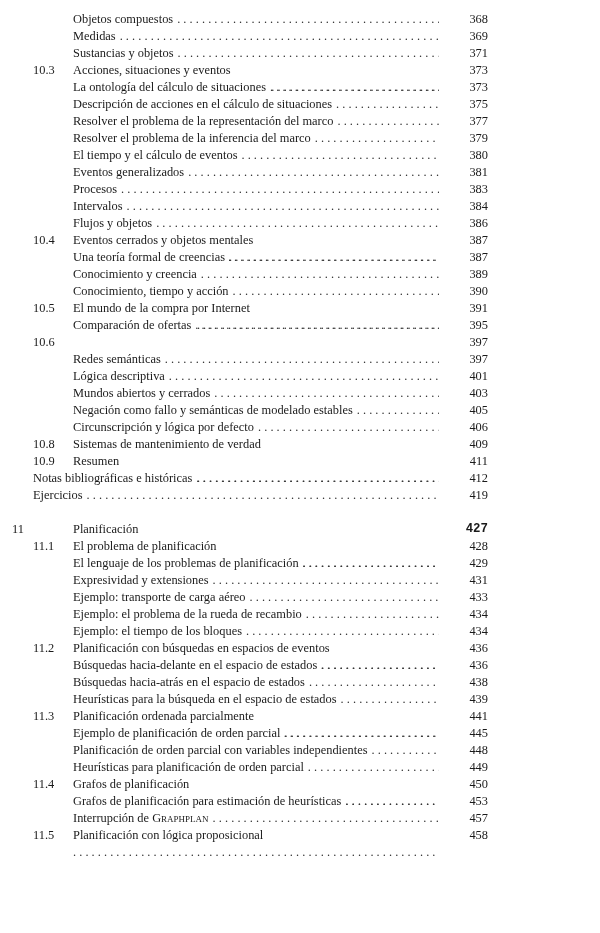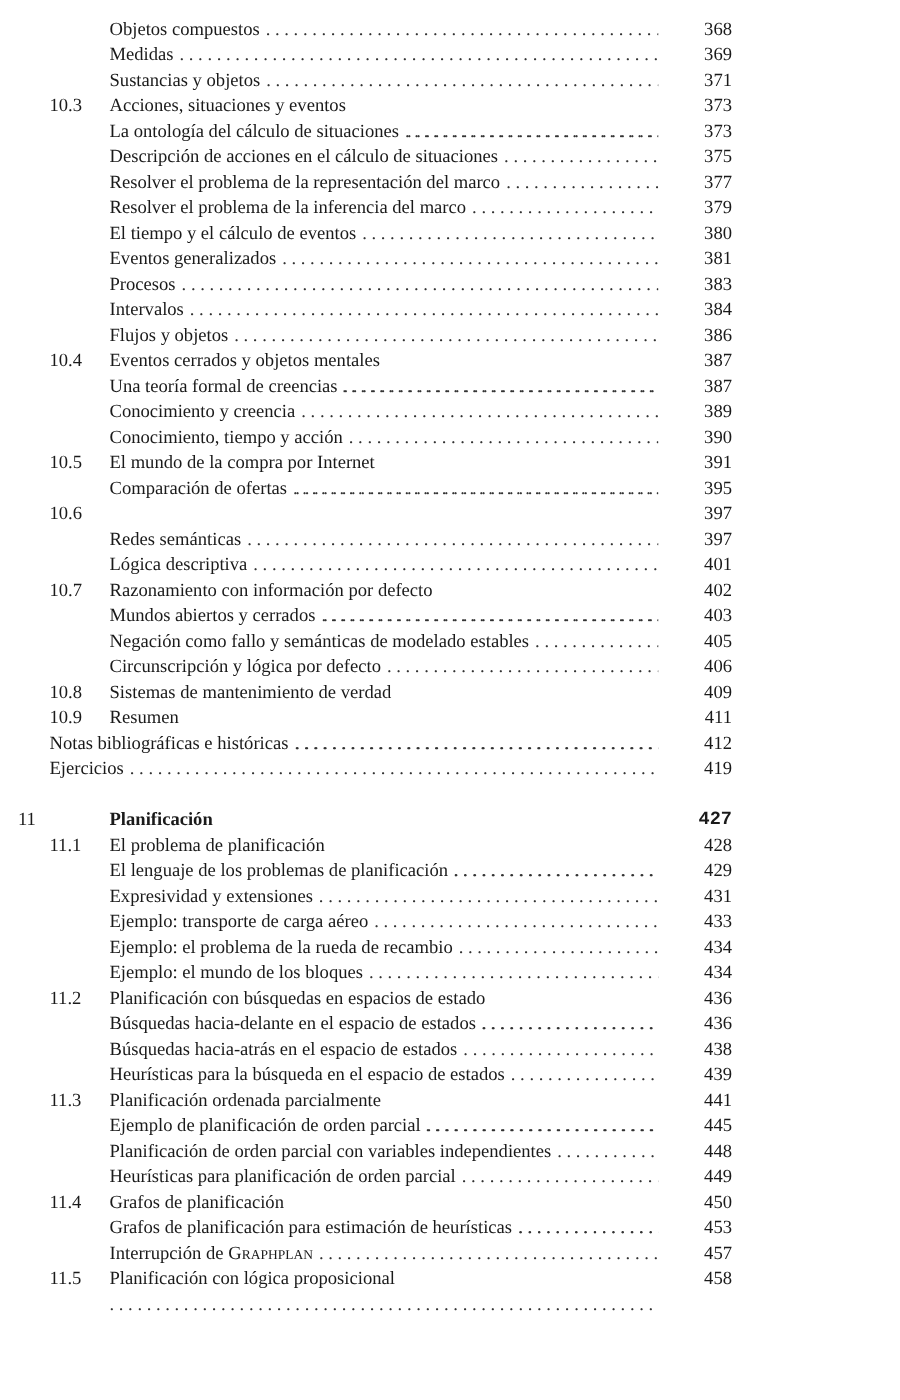--- a/index.html
+++ b/index.html
@@ -21,21 +21,21 @@
   .title { flex: 0 0 auto; padding-right: 4px; background: #fff; }
   .dots {
     flex: 1 1 auto; overflow: hidden; letter-spacing: 2.2px; color: #333;
   }
   .dots::after { content: ". . . . . . . . . . . . . . . . . . . . . . . . . . . . . . . . . . . . . . . . . . . . . . . . . . . . . . . . . . . . . . . . . . . . . . . . . . . . . . . . . . . . . . . . . . . . . . . . . . . . . . . . . . . . . . ."; letter-spacing: 0; }
   .page { position: absolute; right: 24px; text-align: right; }
   .lvl-sub .title-wrap { left: 73px; }
   .lvl-sec .title-wrap { left: 73px; flex-direction: column; }
   .lvl-top .title-wrap { left: 33px; }
   .lvl-chap .title-wrap { left: 73px; }
-  .lvl-chap .title { font-weight: bold; text-align: right; }
+  .lvl-chap .title { font-weight: normal; text-align: right; }
   .lvl-chap .page { font-weight: bold; font-family: Liberation Mono, monospace; }
   .lvl-chap .dots { visibility: hidden; }
   .gap { height: 17px; }
   .sc { font-variant: small-caps; }
 </style>
 </head>
 <body>
 
 <div id="toc">
     <div class="row lvl-sub">
@@ -185,28 +185,20 @@
       </div>
       <span class="page">397</span>
     </div>
     <div class="row lvl-sub">
       <div class="title-wrap">
         <span class="title">Lógica descriptiva</span>
         <span class="dots"></span>
       </div>
       <span class="page">401</span>
     </div>
-    <div class="row lvl-sec">
-      <span class="num">10.7</span>
-      <div class="title-wrap">
-        <span class="title">Razonamiento con información por defecto</span>
-        <span class="dots"></span>
-      </div>
-      <span class="page">402</span>
-    </div>
     <div class="row lvl-sub">
       <div class="title-wrap">
         <span class="title">Mundos abiertos y cerrados</span>
         <span class="dots"></span>
       </div>
       <span class="page">403</span>
     </div>
     <div class="row lvl-sub">
       <div class="title-wrap">
         <span class="title">Negación como fallo y semánticas de modelado estables</span>
@@ -291,29 +283,29 @@
     </div>
     <div class="row lvl-sub">
       <div class="title-wrap">
         <span class="title">Ejemplo: el problema de la rueda de recambio</span>
         <span class="dots"></span>
       </div>
       <span class="page">434</span>
     </div>
     <div class="row lvl-sub">
       <div class="title-wrap">
-        <span class="title">Ejemplo: el mundo de los bloques</span>
+        <span class="title">Ejemplo: el tiempo de los bloques</span>
         <span class="dots"></span>
       </div>
       <span class="page">434</span>
     </div>
     <div class="row lvl-sec">
       <span class="num">11.2</span>
       <div class="title-wrap">
-        <span class="title">Planificación con búsquedas en espacios de estado</span>
+        <span class="title">Planificación con búsquedas en espacios de eventos</span>
         <span class="dots"></span>
       </div>
       <span class="page">436</span>
     </div>
     <div class="row lvl-sub">
       <div class="title-wrap">
         <span class="title">Búsquedas hacia-delante en el espacio de estados</span>
         <span class="dots"></span>
       </div>
       <span class="page">436</span>

